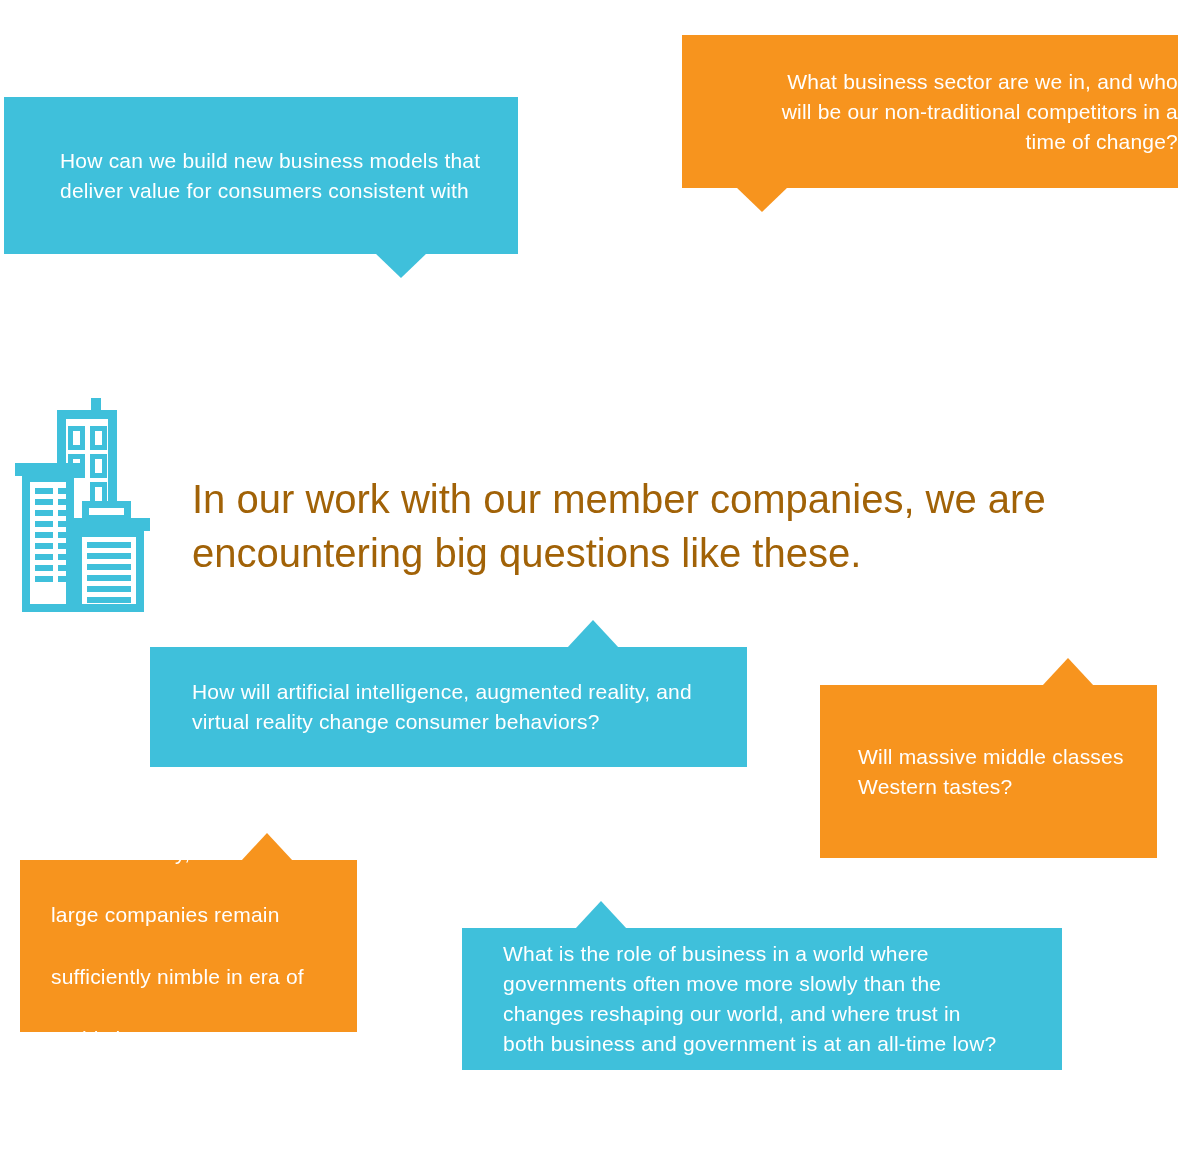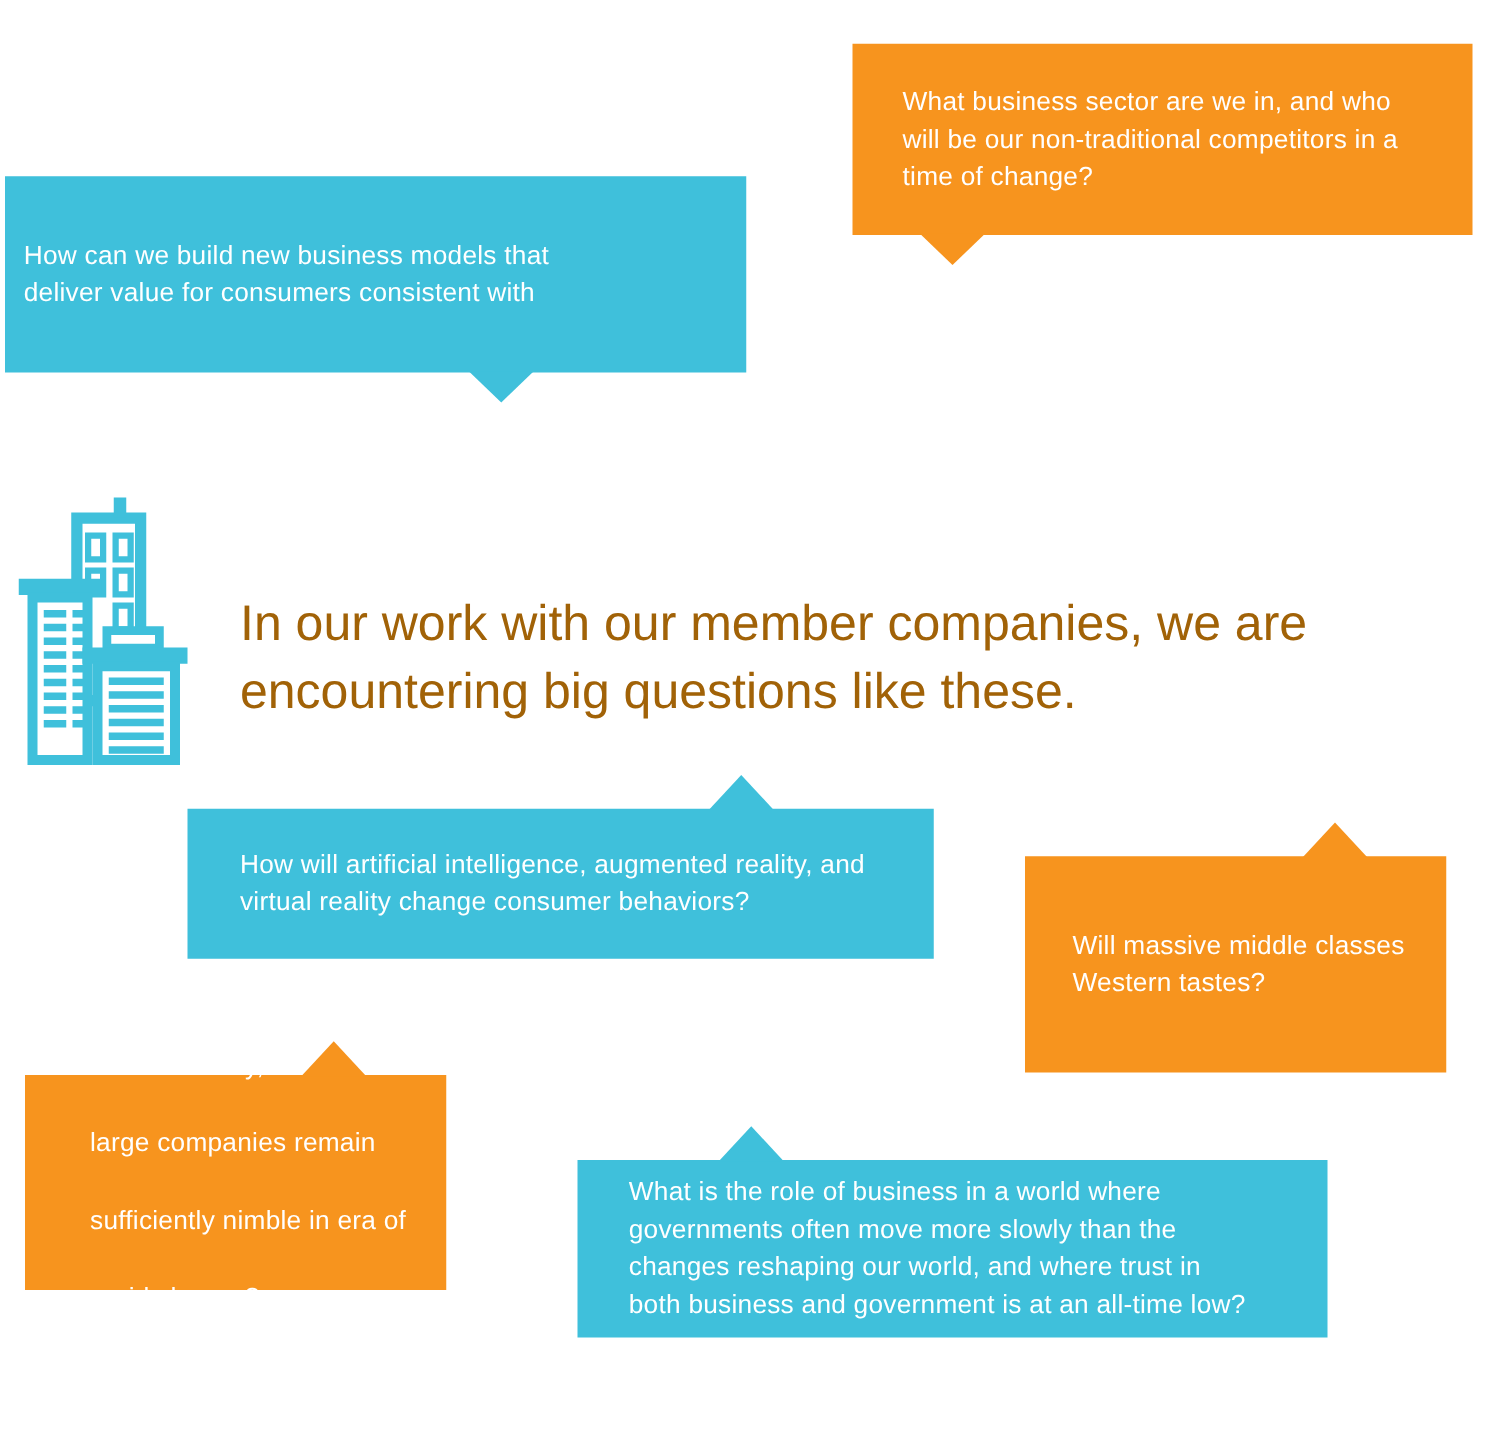--- a/index.html
+++ b/index.html
@@ -23,31 +23,31 @@
   .orange{background:#F7941E;}
   .tail{position:absolute;width:0;height:0;
     border-left:26px solid transparent;border-right:26px solid transparent;}
   .tail.down{bottom:-24px;border-top:25px solid transparent;}
   .tail.up{top:-27px;border-bottom:28px solid transparent;}
   .blue  > .tail.down{border-top-color:#3FC0DB;}
   .orange> .tail.down{border-top-color:#F7941E;}
   .blue  > .tail.up{border-bottom-color:#3FC0DB;}
   .orange> .tail.up{border-bottom-color:#F7941E;}
 
-  .b1{left:4px;   top:97px;  width:593px;height:157px;padding-left:15px;margin-top:44px;}
+  .b1{left:4px;   top:97px;  width:514px;height:157px;padding-left:56px;}
   .b1 .tail{left:371px;}
-  .b2{left:682px; top:35px;  width:496px;height:153px;padding-left:40px;}
+  .b2{left:682px; top:35px;  width:496px;height:153px;padding-left:40px;text-align:right;}
   .b2 .tail{left:54px;}
   .b3{left:577px; top:260px; width:517px;height:153px;padding-left:40px;}
   .b3 .tail{left:374px;}
   .b4{left:150px; top:647px; width:597px;height:120px;padding-left:42px;}
   .b4 .tail{left:417px;}
   .b5{left:820px; top:685px; width:337px;height:173px;padding-left:38px;}
   .b5 .tail{left:222px;}
-  .b6{left:20px;  top:860px; width:337px;height:172px;padding-left:52px;gap:32px;}
+  .b6{left:20px;  top:860px; width:337px;height:172px;padding-left:31px;gap:32px;}
   .b6 .tail{left:221px;}
   .b7{left:462px; top:928px; width:600px;height:142px;padding-left:41px;}
   .b7 .tail{left:113px;}
 
   
   .heading{
     position:absolute;left:192px;top:472px;width:940px;
     color:#a16207;
     font-size:40px;line-height:54px;font-weight:300;
   }

